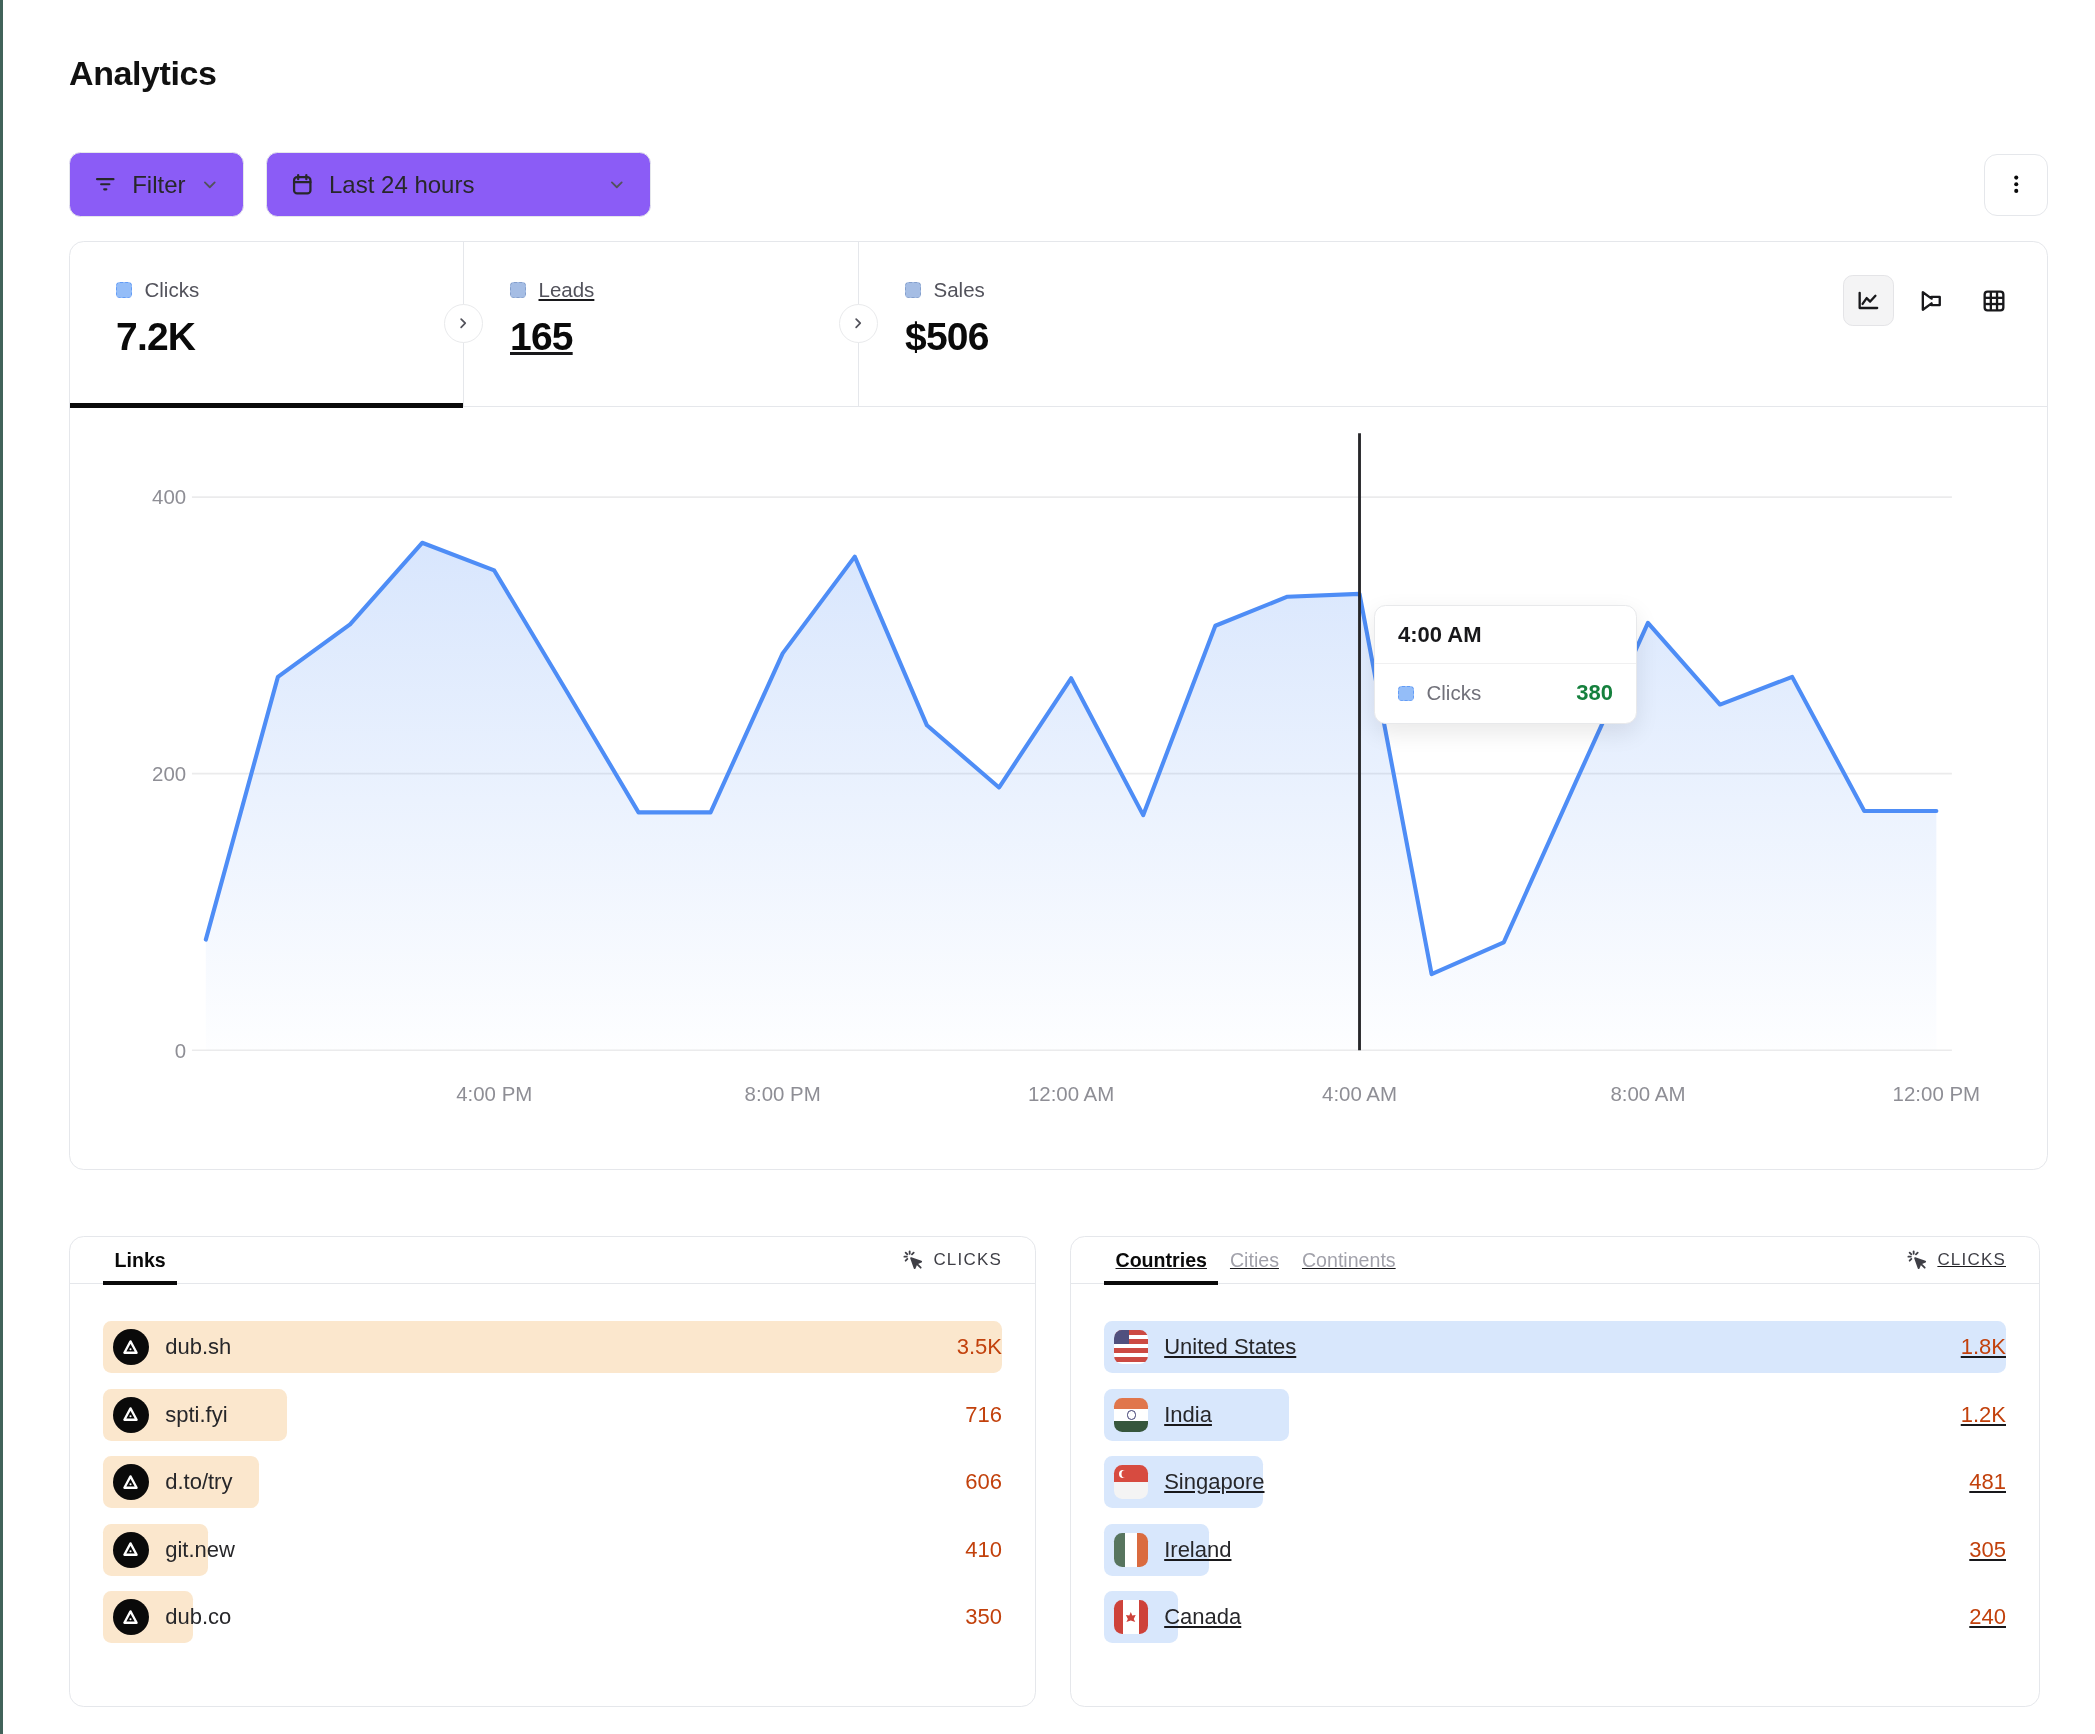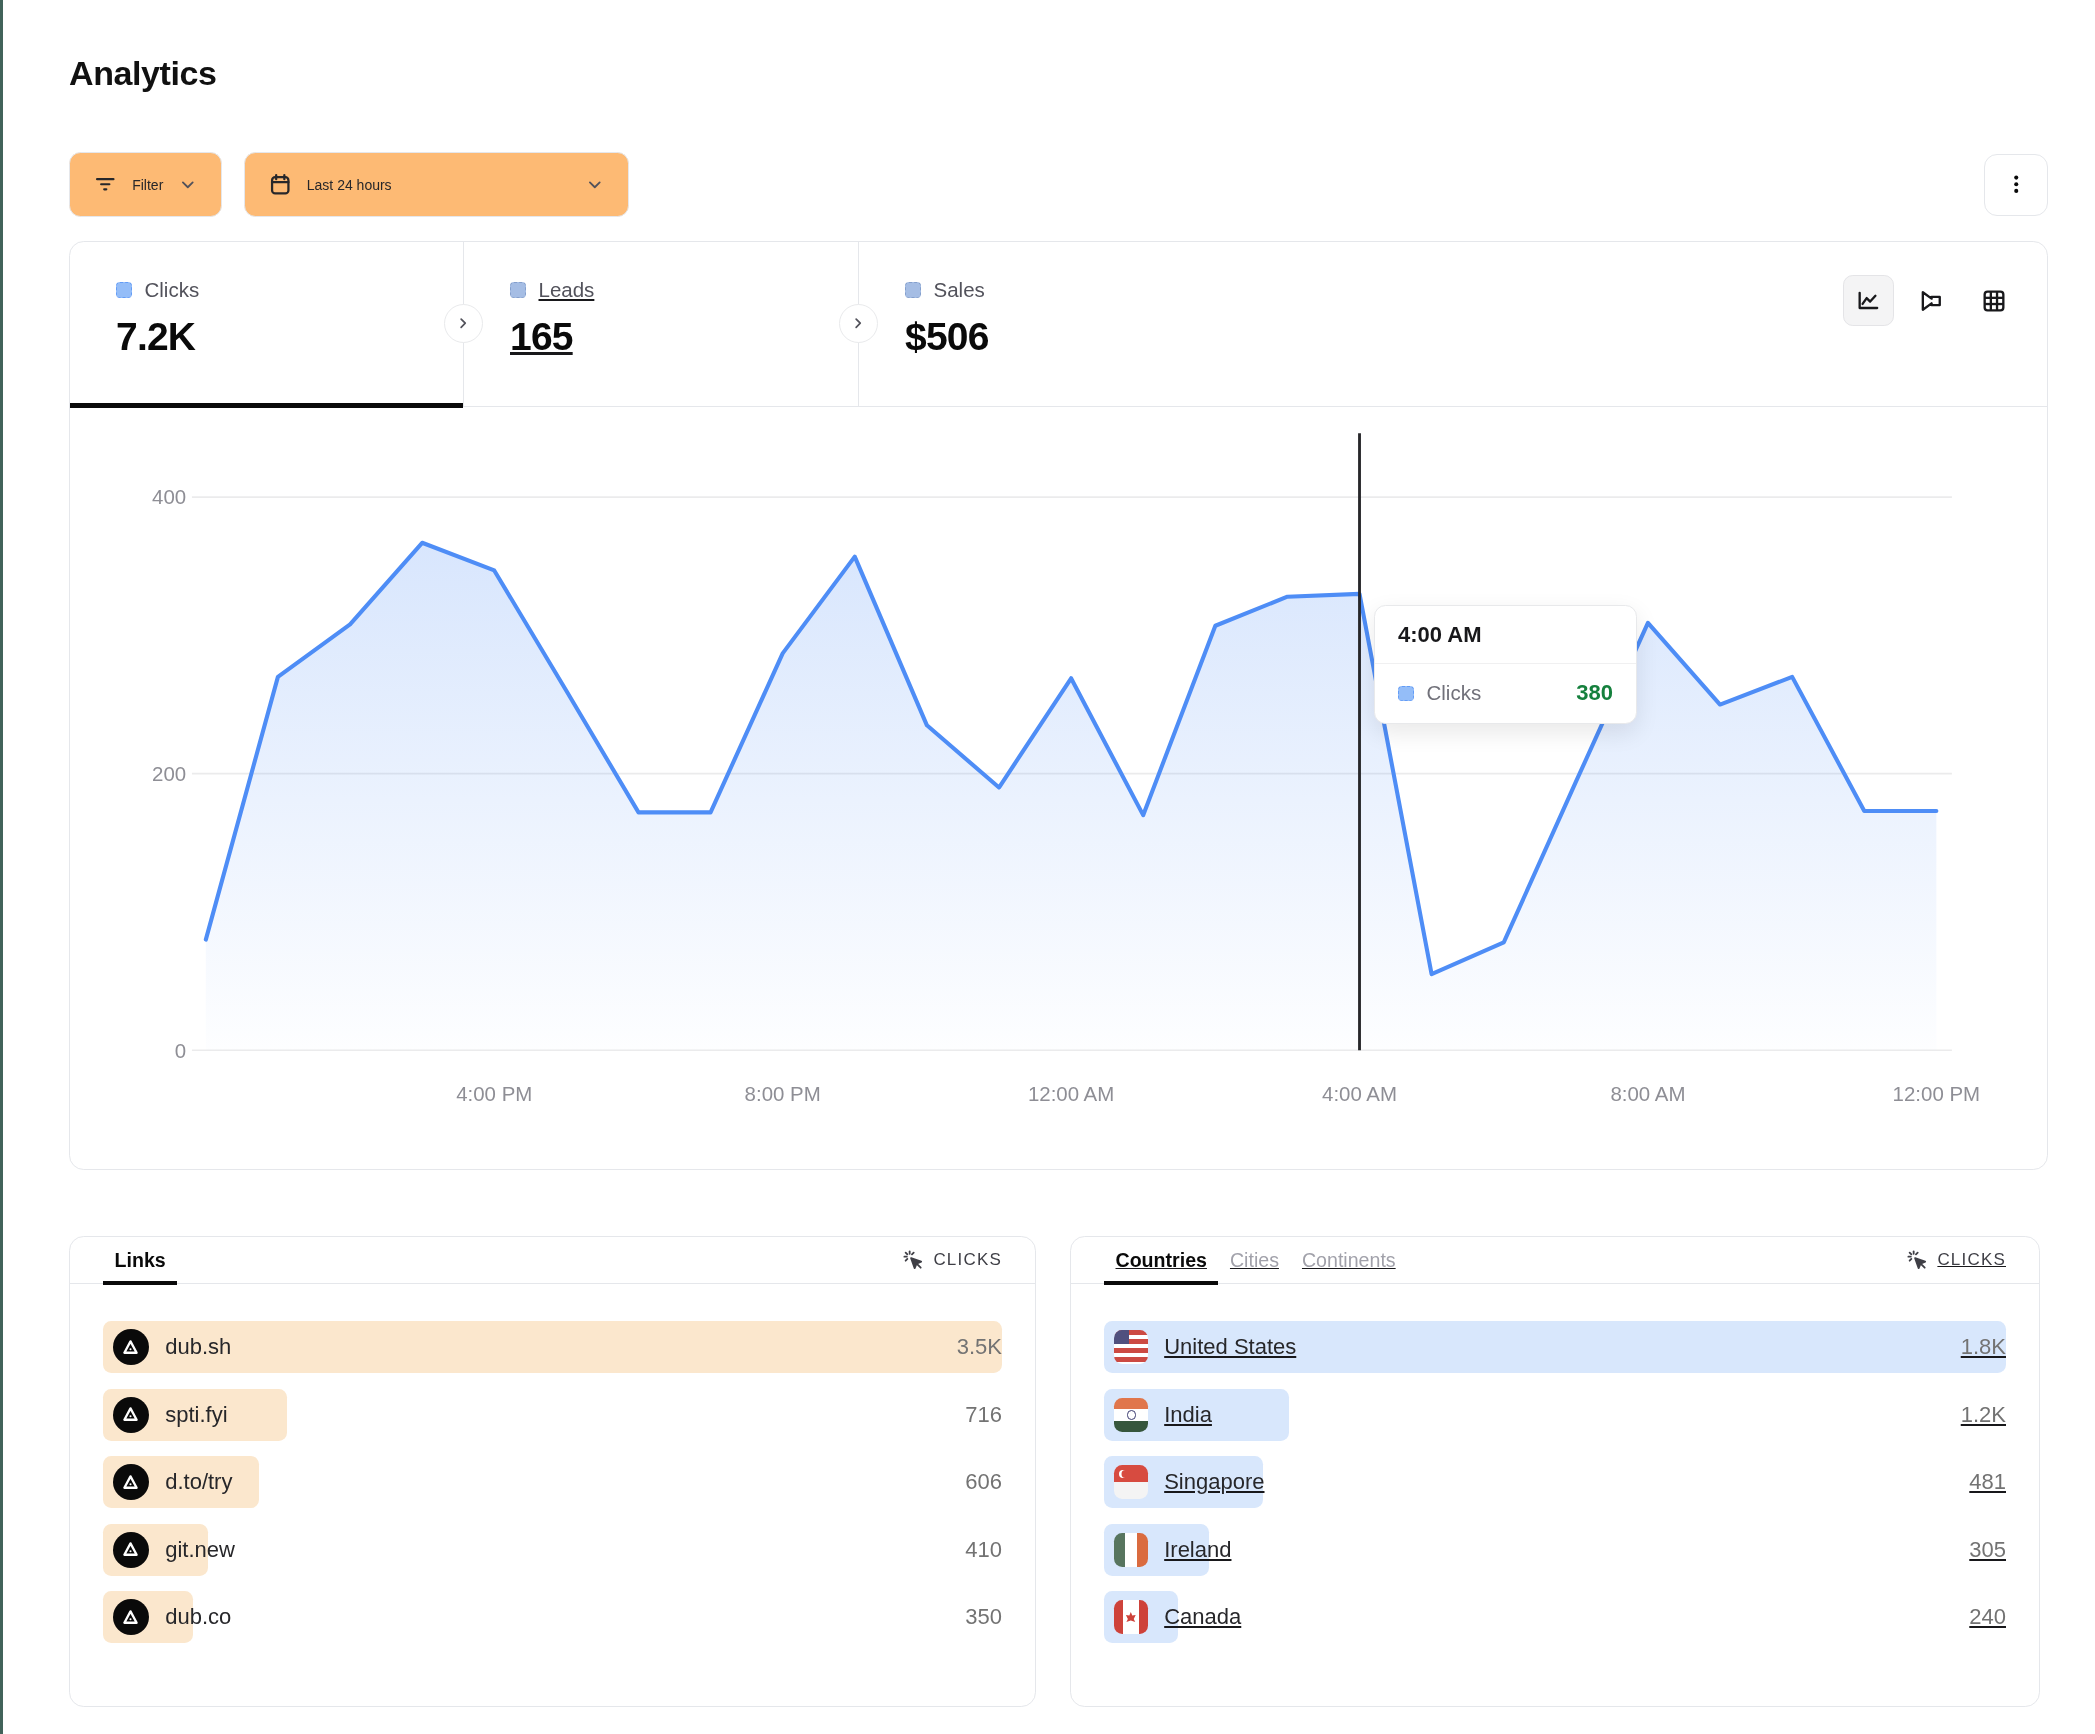--- a/index.html
+++ b/index.html
@@ -4,21 +4,21 @@
 <style>
   * { box-sizing: border-box; margin: 0; padding: 0; }
   html,body { width: 2096px; height: 1735px; background:#fff; font-family:"Liberation Sans", sans-serif; color:#18181b; }
   .green-edge { position:absolute; left:0; top:0; width:3.3px; height:1735px; background:#41635a; z-index:50; }
   .page { padding:54px 48px 26px 69px; }
 
   h1.title { font-size:34px; font-weight:700; letter-spacing:-0.4px; color:#111; }
 
   
   .toolbar { display:flex; align-items:center; margin-top:59px; }
-  .tbtn { height:65px; border:1.6px solid #e5e7eb; border-radius:11.5px; background:#fdba74; display:flex; align-items:center; gap:14.7px; padding:0 23px; font-size:14px; color:#27272a; cursor:pointer; }
+  .tbtn { height:65px; border:1.6px solid #e5e7eb; border-radius:11.5px; background:#8b5cf6; display:flex; align-items:center; gap:14.7px; padding:0 23px; font-size:24px; color:#27272a; cursor:pointer; }
   .tbtn + .tbtn { margin-left:22px; }
   .tbtn.daterange { width:385px; }
   .tbtn.daterange .sp { flex:1; }
   .kebab { margin-left:auto; width:64px; height:62px; border:1.6px solid #e5e7eb; border-radius:13px; background:#fff; display:flex; align-items:center; justify-content:center; cursor:pointer; }
 
   
   .main-card { margin-top:24px; border:1.6px solid #e5e7eb; border-radius:14.7px; background:#fff; }
   .tabs-row { display:flex; position:relative; border-bottom:1.6px solid #e5e7eb; height:165px; }
   .metric-tab { width:394px; padding:36px 0 0 46px; position:relative; cursor:pointer; }
   .metric-tab.t2 { width:395px;text-decoration:underline; }
@@ -56,21 +56,21 @@
   .dtab.active { color:#0a0a0a; font-weight:600; }
   .dtab.active::after { content:""; position:absolute; left:0; right:0; bottom:-1.6px; height:4.1px; background:#0a0a0a; }
   .metric-head { margin-left:auto; display:flex; align-items:center; gap:8.2px; font-size:17px; letter-spacing:1.2px; color:#3f3f46; font-weight:500; }
   .rows { padding:37px 33px 0 33px; }
   .drow { position:relative; height:52px; margin-bottom:15.5px; display:flex; align-items:center; cursor:pointer; }
   .dbar { position:absolute; left:0; top:0; height:52px; border-radius:8.2px; }
   .links .dbar { background:#fbe7cd; }
   .geo .dbar { background:#d8e7fc; }
   .drow .content { position:relative; z-index:1; display:flex; align-items:center; gap:16.4px; padding-left:9.8px; width:100%; }
   .rlabel { font-size:22px; color:#27272a; }
-  .rvalue { margin-left:auto; font-size:22px; color:#737373; }
+  .rvalue { margin-left:auto; font-size:22px; color:#c2410c; }
 
   .dublogo { width:36px; height:36px; border-radius:50%; background:#0a0a0a; display:flex; align-items:center; justify-content:center; flex:none; }
   .flag { width:34px; height:34px; border-radius:8.2px; overflow:hidden; position:relative; flex:none; }
   .flag-us { background:repeating-linear-gradient(180deg,#cc4a43 0 4.9px,#fff 4.9px 9px); }
   .flag-us::after { content:""; position:absolute; left:0; top:0; width:15.5px; height:14px; background:#50507e; }
   .flag-in { background:linear-gradient(180deg,#e0764c 0 33%,#fff 33% 67%,#36563c 67% 100%); }
   .flag-in::after { content:""; position:absolute; left:50%; top:50%; width:7.4px; height:7.4px; margin:-4.1px 0 0 -4.1px; border:1.6px solid #3c3c70; border-radius:50%; }
   .flag-sg { background:linear-gradient(180deg,#d74b40 0 50%,#f4f4f4 50% 100%); }
   .flag-sg::after { content:""; position:absolute; left:4.9px; top:4.9px; width:8.2px; height:8.2px; border-radius:50%; box-shadow:2.5px 0 0 0 #fff inset; }
   .flag-ie { background:linear-gradient(90deg,#57755f 0 33%,#fff 33% 67%,#da6b3f 67% 100%); }

